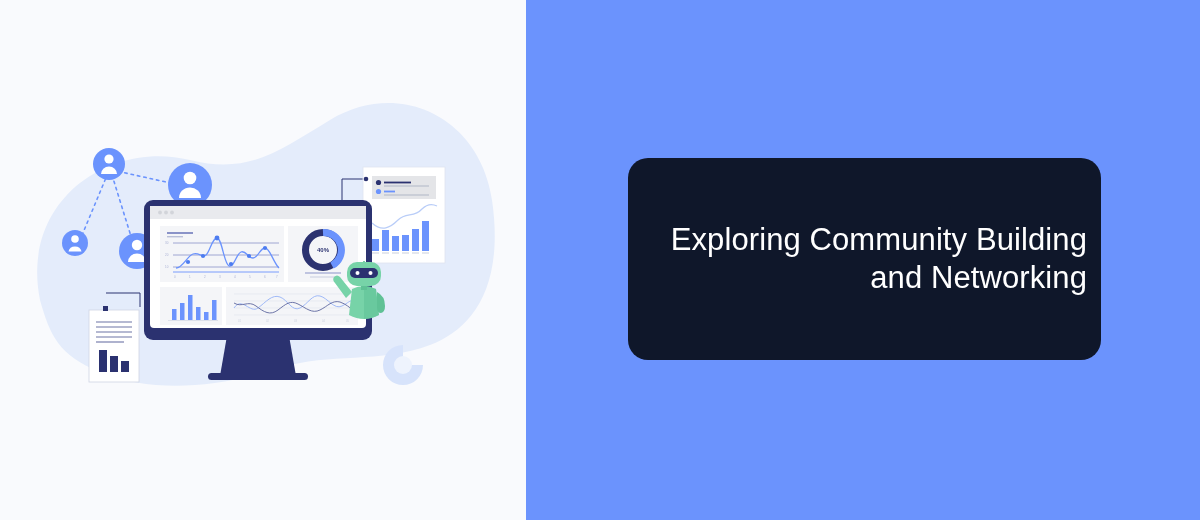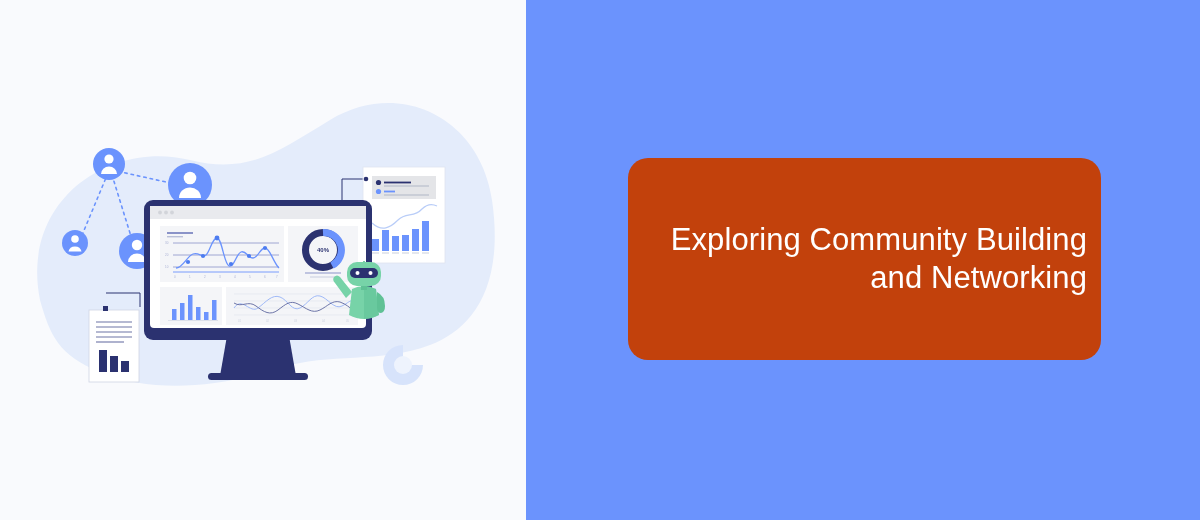--- a/index.html
+++ b/index.html
@@ -33,21 +33,21 @@
     left: 0; top: 0;
     width: 526px;
     height: 520px;
   }
   .title-card {
     position: absolute;
     left: 628px;
     top: 158px;
     width: 473px;
     height: 202px;
-    background: #c2410c;
+    background: #0f172a;
     border-radius: 20px;
     box-sizing: border-box;
     display: flex;
     align-items: center;
     justify-content: flex-end;
   }
   .title-text {
     color: #ffffff;
     font-family: "Liberation Sans", sans-serif;
     font-size: 31px;

